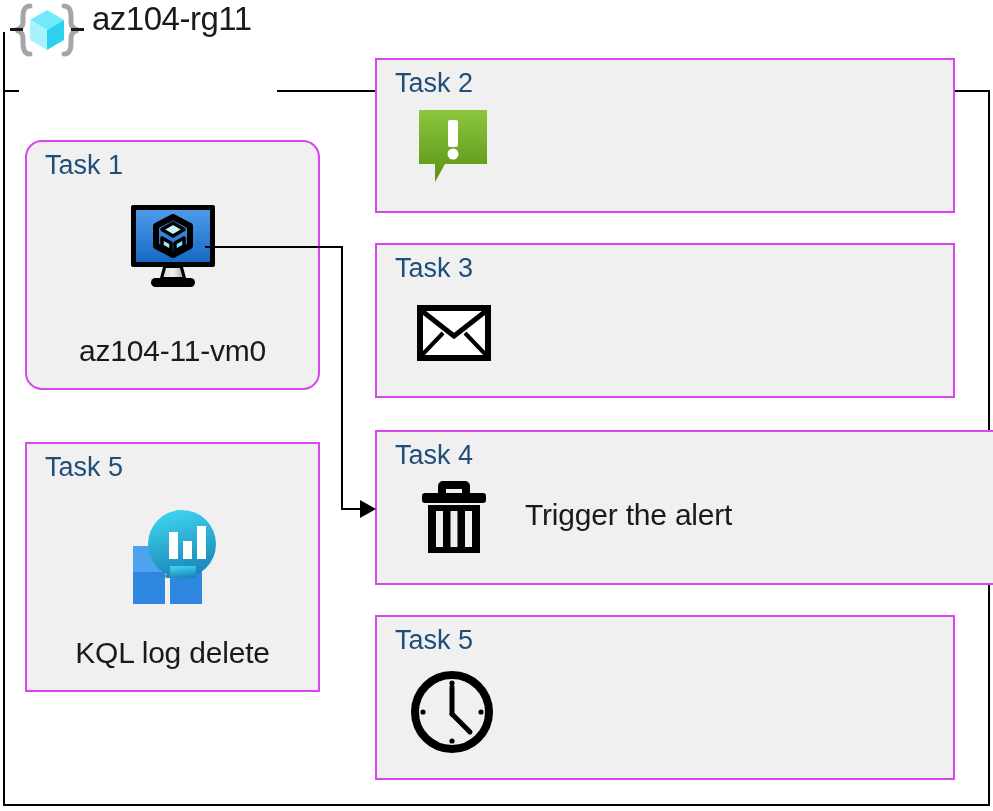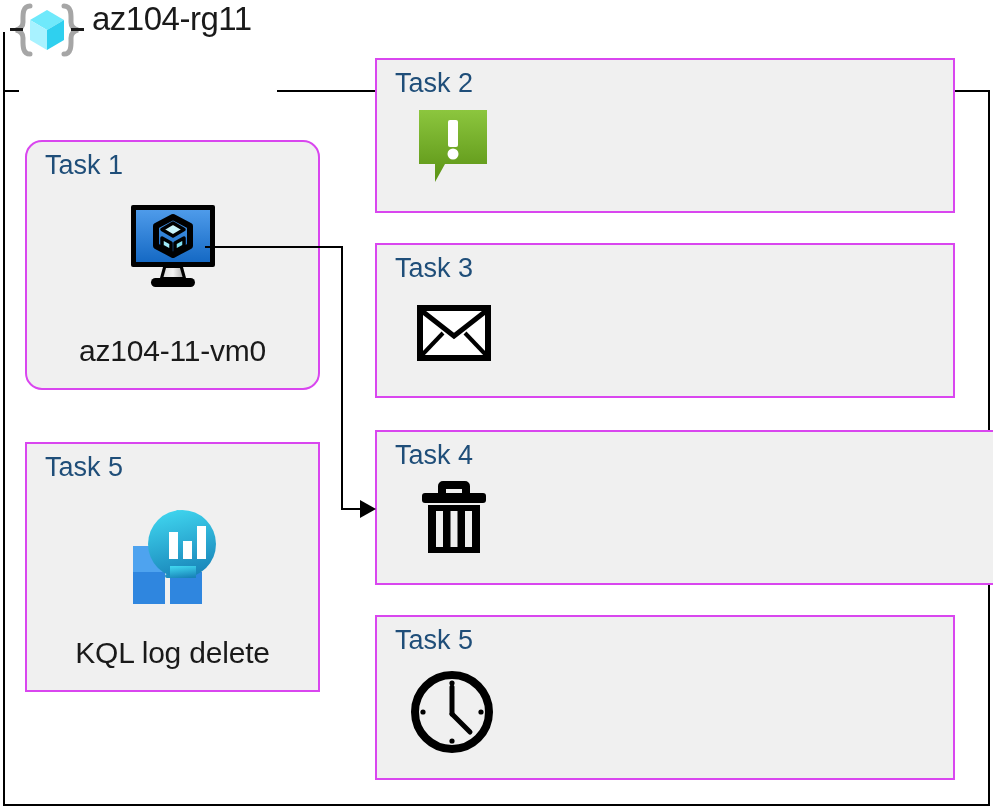--- a/index.html
+++ b/index.html
@@ -251,20 +251,21 @@
       <path d="M22 4 H44 A5 5 0 0 1 49 9 V16 H41 V12 H25 V16 H17 V9 A5 5 0 0 1 22 4 Z" fill="#000000"></path>
 
       <rect x="1" y="16" width="64" height="10" rx="3" fill="#000000"></rect>
 
       <rect x="7" y="28" width="52" height="48" fill="#000000"></rect>
 
       <rect x="15" y="34" width="7" height="36" fill="#f0f0f0"></rect>
       <rect x="29.5" y="34" width="7" height="36" fill="#f0f0f0"></rect>
       <rect x="44" y="34" width="7" height="36" fill="#f0f0f0"></rect>
     </svg>
+    <div class="task-caption row-caption">Trigger the alert</div>
   </div>
 
   <div class="task-box" id="task5">
     <div class="task-label">Task 5</div>
     <svg class="row-icon" width="86" height="86" viewBox="0 0 86 86" style="left:32px; top:52px;">
       <circle cx="43" cy="43" r="37" fill="none" stroke="#000000" stroke-width="8"></circle>
       <circle cx="43" cy="14" r="2.6" fill="#000000"></circle>
       <circle cx="72" cy="43" r="2.6" fill="#000000"></circle>
       <circle cx="43" cy="72" r="2.6" fill="#000000"></circle>
       <circle cx="14" cy="43" r="2.6" fill="#000000"></circle>

